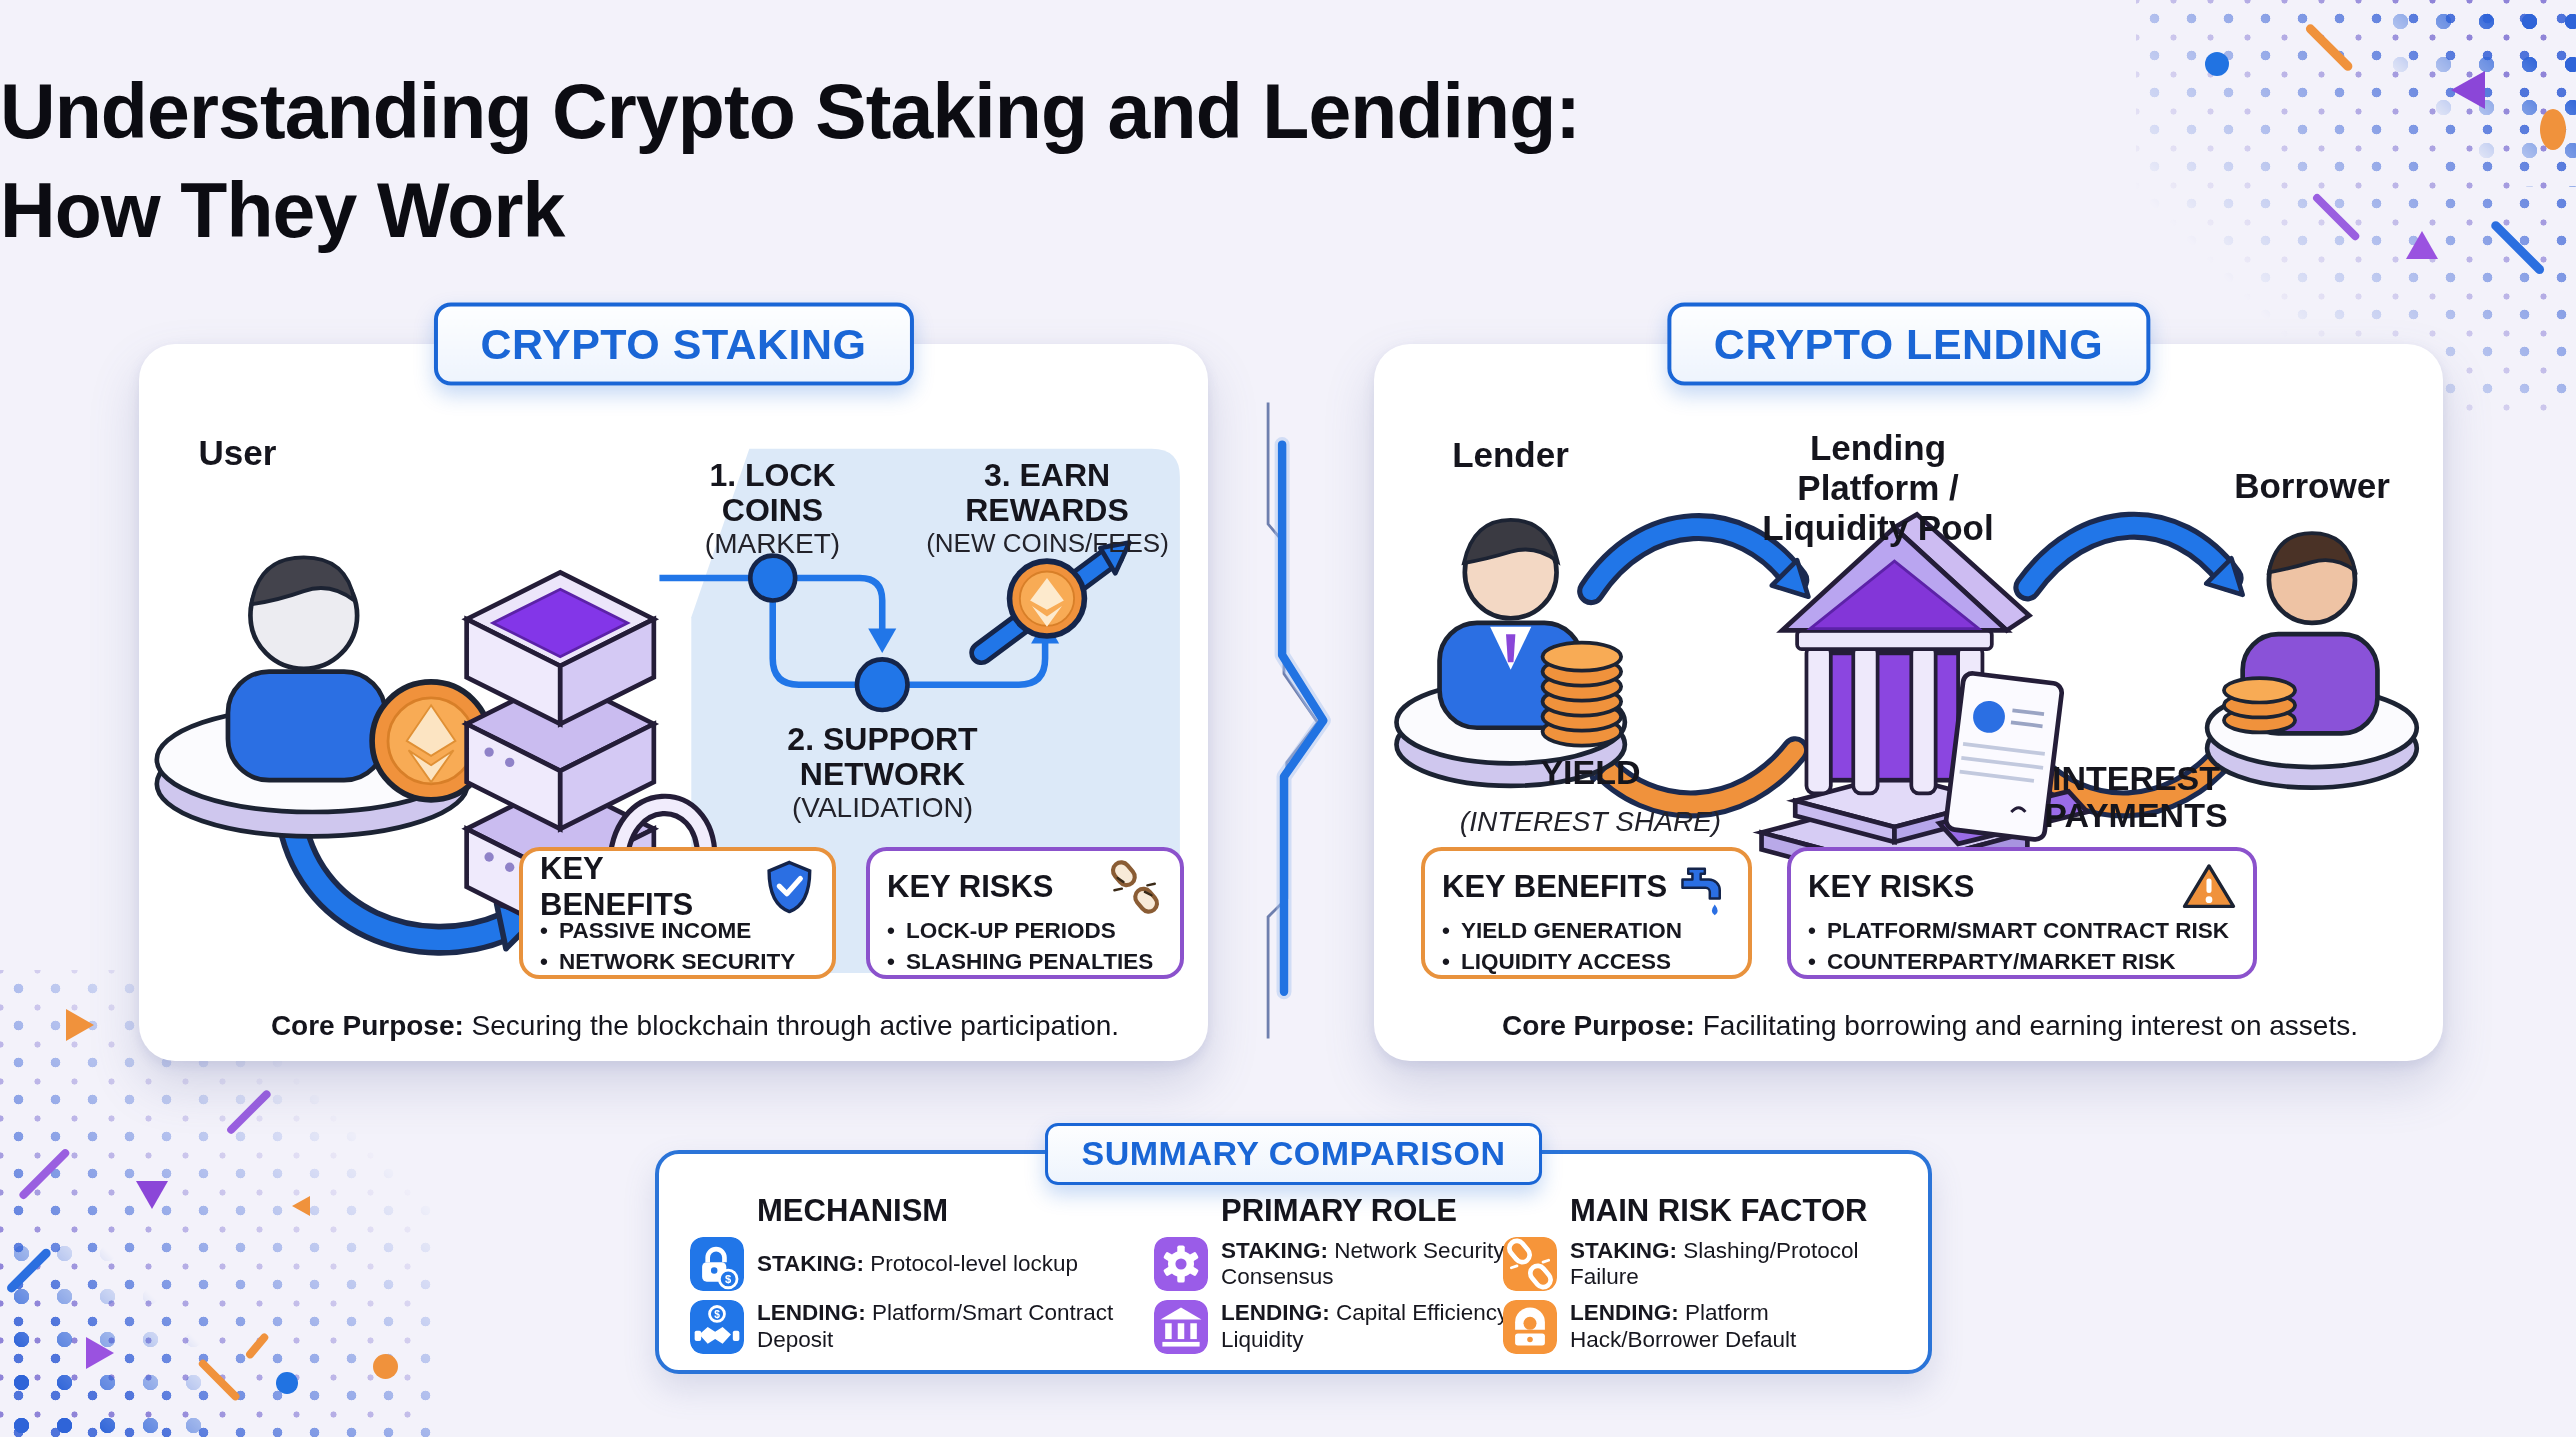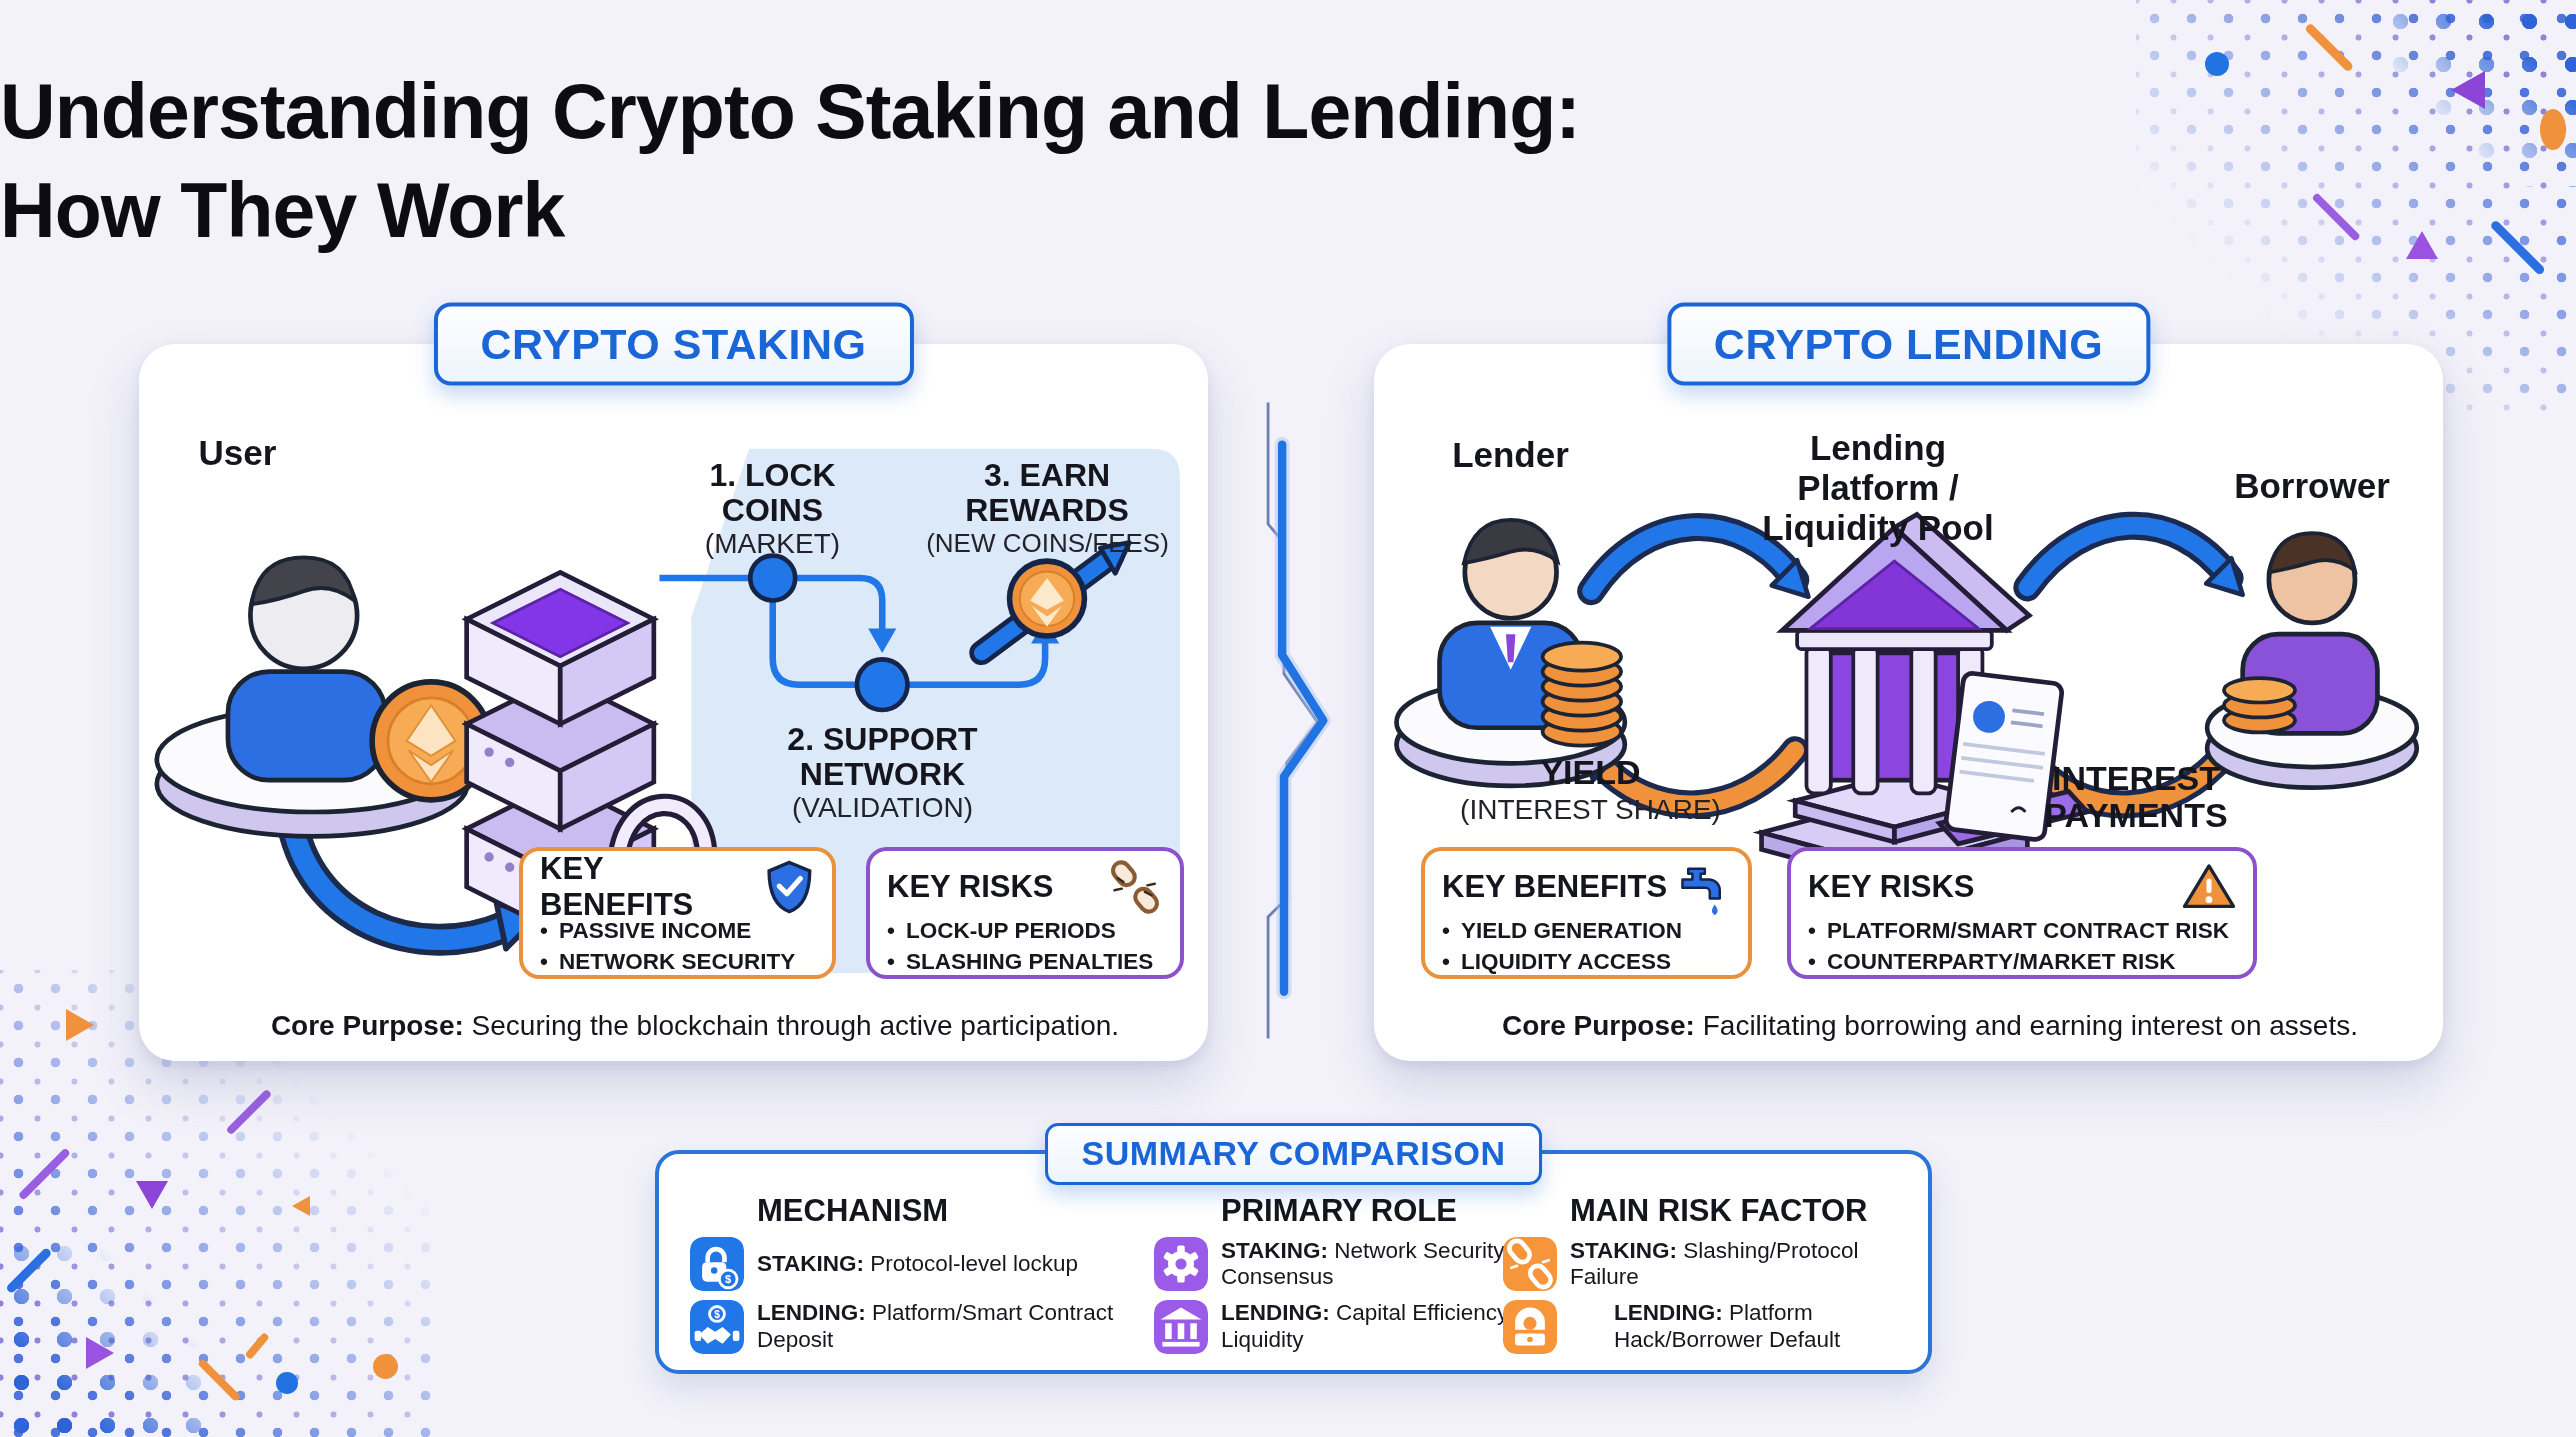--- a/index.html
+++ b/index.html
@@ -310,21 +310,21 @@
     </svg>
 
     <div class="actor-label" style="left:43px;top:91px;width:187px;"><span>Lender</span></div>
     <div class="actor-label" style="left:373px;top:84px;width:262px;">
       <div>Lending Platform /</div>
       <div>Liquidity Pool</div>
     </div>
     <div class="actor-label" style="left:854px;top:122px;width:168px;"><span>Borrower</span></div>
 
     <div class="step-title" style="left:109px;top:410px;width:215px;font-size:34px;">YIELD</div>
-    <div class="step-sub" style="left:81px;top:451px;width:271px;">(INTEREST SHARE)</div>
+    <div class="step-sub" style="left:81px;top:463px;width:271px;font-style:italic;">(INTEREST SHARE)</div>
     <div class="step-title" style="left:659px;top:416px;width:206px;font-size:34px;">
       <div>INTEREST</div>
       <div>PAYMENTS</div>
     </div>
 
     <div class="kb-box kb-orange" style="left:47px;top:503px;width:331px;">
       <div class="kb-title-row">
         <span class="kb-title">KEY BENEFITS</span>
         <svg width="54" height="58" viewBox="0 0 64 70">
           <path d="M6,26 h12 v-7 h-5 v-6 h20 v6 h-5 v7 h10 a13,13 0 0 1 13,13 v10 h-12 v-8 a5,5 0 0 0 -5,-5 H6 Z" fill="#2b6fe3" stroke="#14244a" stroke-width="3" stroke-linejoin="round"></path>
@@ -443,19 +443,19 @@
         <div class="sum-text" style="width:337px;"><b>STAKING:</b> <span>Slashing/Protocol Failure</span></div>
       </div>
       <div class="sum-row">
         <svg class="tile" width="54" height="54" viewBox="0 0 58 58">
           <rect width="58" height="58" rx="14" fill="#f6953a"></rect>
           <path d="M29,8 a16,16 0 0 1 16,16 v8 h-32 v-8 a16,16 0 0 1 16,-16 z" fill="#fff"></path>
           <circle cx="29" cy="25" r="7" fill="#f6953a"></circle>
           <rect x="13" y="36" width="32" height="13" rx="3" fill="#fff"></rect>
           <circle cx="29" cy="42.5" r="3" fill="#f6953a"></circle>
         </svg>
-        <div class="sum-text" style="width:337px;margin-left:44px;"><b>LENDING:</b> <span>Platform Hack/Borrower Default</span></div>
+        <div class="sum-text" style="width:337px;"><b>LENDING:</b> <span>Platform Hack/Borrower Default</span></div>
       </div>
     </div>
   </section>
 
 </div>
 
 
 </body></html>

